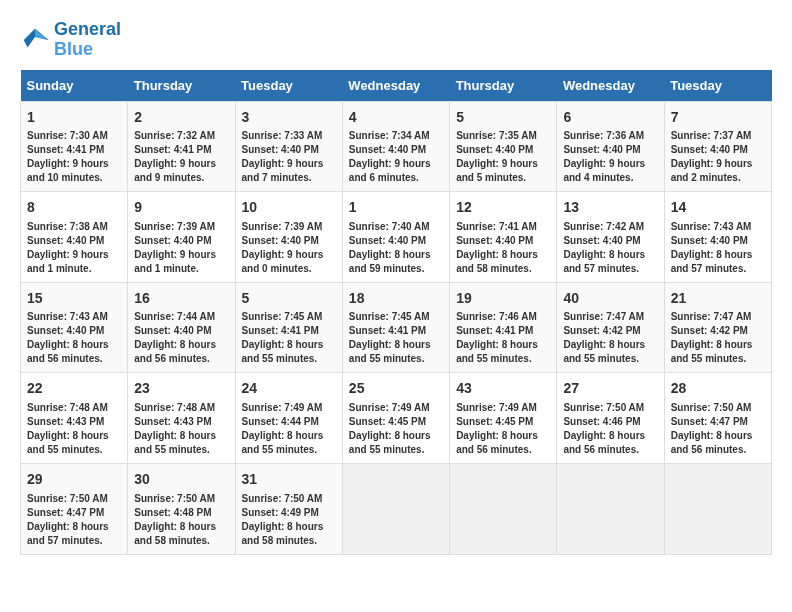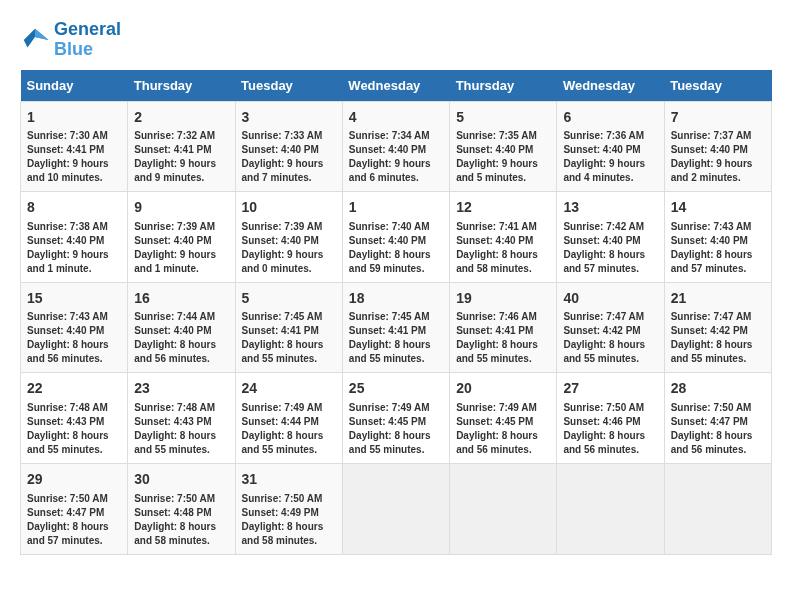--- a/index.html
+++ b/index.html
@@ -324,21 +324,21 @@
         </td>
         <td>
           <span class="day-num">25</span>
         <div class="day-info">
           Sunrise: 7:49 AM<br>
           Sunset: 4:45 PM<br>
           Daylight: 8 hours and 55 minutes.
         </div>
         </td>
         <td>
-          <span class="day-num">20</span>
+          <span class="day-num">43</span>
         <div class="day-info">
           Sunrise: 7:49 AM<br>
           Sunset: 4:45 PM<br>
           Daylight: 8 hours and 56 minutes.
         </div>
         </td>
         <td>
           <span class="day-num">27</span>
         <div class="day-info">
           Sunrise: 7:50 AM<br>

